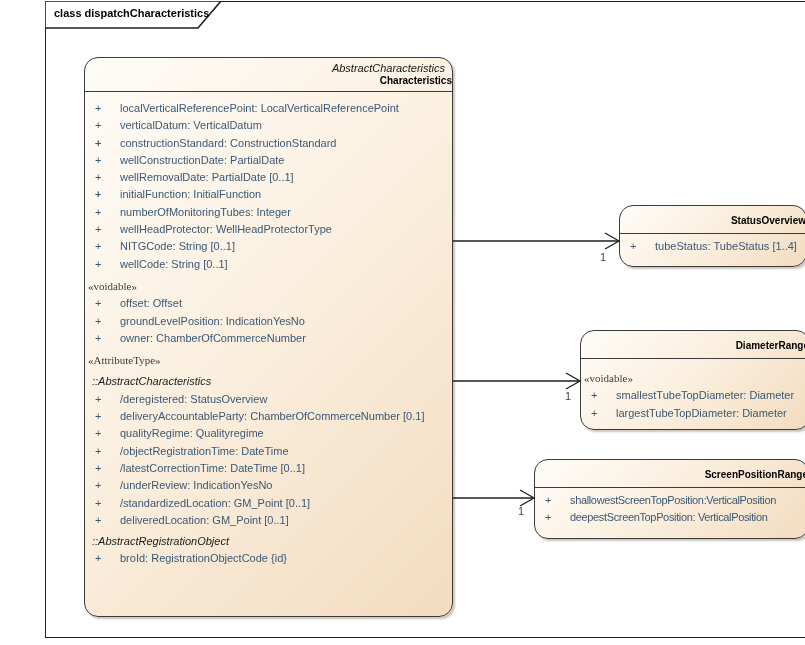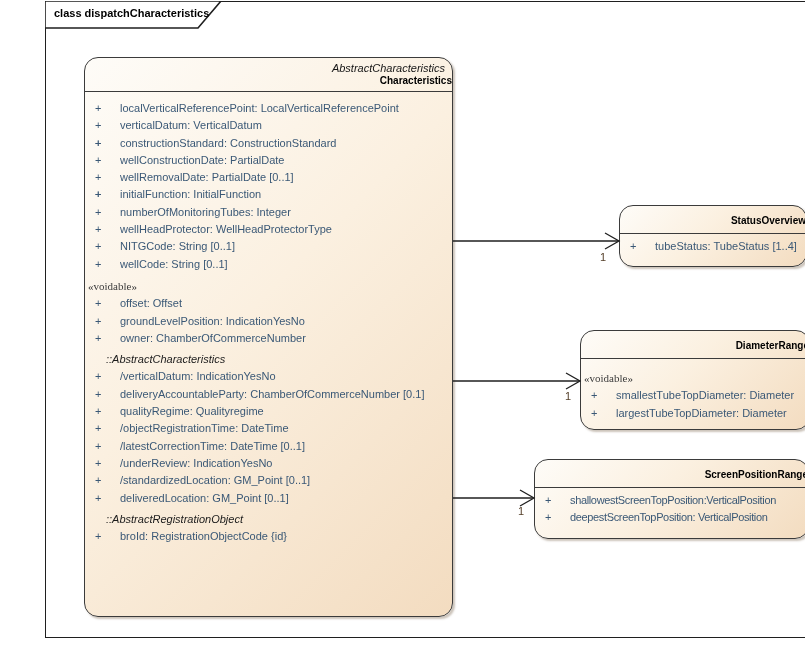--- a/index.html
+++ b/index.html
@@ -25,21 +25,21 @@
     font-size:11px;color:#3a5876;
   }
   .head{border-bottom:1.2px solid #3b3b3b;}
   .parent{font-style:italic;text-align:right;padding:4px 7px 0 0;color:#141414;font-size:11px;}
   .title{font-weight:bold;text-align:right;color:#000;font-size:10px;padding:1px 0 5px 0;}
   .head.simple .title{padding:9px 0 7px 0;}
   .attrs{padding:8px 4px 4px 0;}
   .row{position:relative;padding-left:35px;line-height:17.3px;white-space:nowrap;color:#3a5876;}
   .row .plus{position:absolute;left:10px;color:#3a5876;}
   .row.group{padding-left:3px;color:#3c3c3c;margin-top:5px;font-family:Liberation Serif, serif;}
-  .row.scope{padding-left:21px;color:#1a1a1a;font-style:italic;margin-top:4px;}
+  .row.scope{padding-left:7px;color:#1a1a1a;font-style:italic;margin-top:4px;}
   .cls-screen .row{letter-spacing:-0.35px;}
   .cls-diameter .attrs{padding-top:6px;}
   .mult{
     position:absolute;font-size:11px;color:#55402a;
   }
 </style>
 </head>
 <body>
 
 <div class="canvas">
@@ -66,22 +66,23 @@
         <div class="row attr"><span class="plus">+</span></div>
         <div class="row attr"><span class="plus">+</span><span>initialFunction: InitialFunction</span></div>
         <div class="row attr"><span class="plus">+</span><span>numberOfMonitoringTubes: Integer</span></div>
         <div class="row attr"><span class="plus">+</span><span>wellHeadProtector: WellHeadProtectorType</span></div>
         <div class="row attr"><span class="plus">+</span><span>NITGCode: String [0..1]</span></div>
         <div class="row attr"><span class="plus">+</span><span>wellCode: String [0..1]</span></div>
         <div class="row group"><span>«voidable»</span></div>
         <div class="row attr"><span class="plus">+</span><span>offset: Offset</span></div>
         <div class="row attr"><span class="plus">+</span><span>groundLevelPosition: IndicationYesNo</span></div>
         <div class="row attr"><span class="plus">+</span><span>owner: ChamberOfCommerceNumber</span></div>
+        <div class="row group"><span>«AttributeType»</span></div>
         <div class="row scope"><span>::AbstractCharacteristics</span></div>
-        <div class="row attr"><span class="plus">+</span><span>/verticalDatum: IndicationYesNo</span></div>
+        <div class="row attr"><span class="plus">+</span><span>/deregistered: StatusOverview</span></div>
         <div class="row attr"><span class="plus">+</span><span>deliveryAccountableParty: ChamberOfCommerceNumber [0.1]</span></div>
         <div class="row attr"><span class="plus">+</span><span>qualityRegime: Qualityregime</span></div>
         <div class="row attr"><span class="plus">+</span><span>/objectRegistrationTime: DateTime</span></div>
         <div class="row attr"><span class="plus">+</span><span>/latestCorrectionTime: DateTime [0..1]</span></div>
         <div class="row attr"><span class="plus">+</span><span>/underReview: IndicationYesNo</span></div>
         <div class="row attr"><span class="plus">+</span><span>/standardizedLocation: GM_Point [0..1]</span></div>
         <div class="row attr"><span class="plus">+</span><span>deliveredLocation: GM_Point [0..1]</span></div>
         <div class="row scope"><span>::AbstractRegistrationObject</span></div>
         <div class="row attr"><span class="plus">+</span><span>broId: RegistrationObjectCode {id}</span></div>
       </div>

